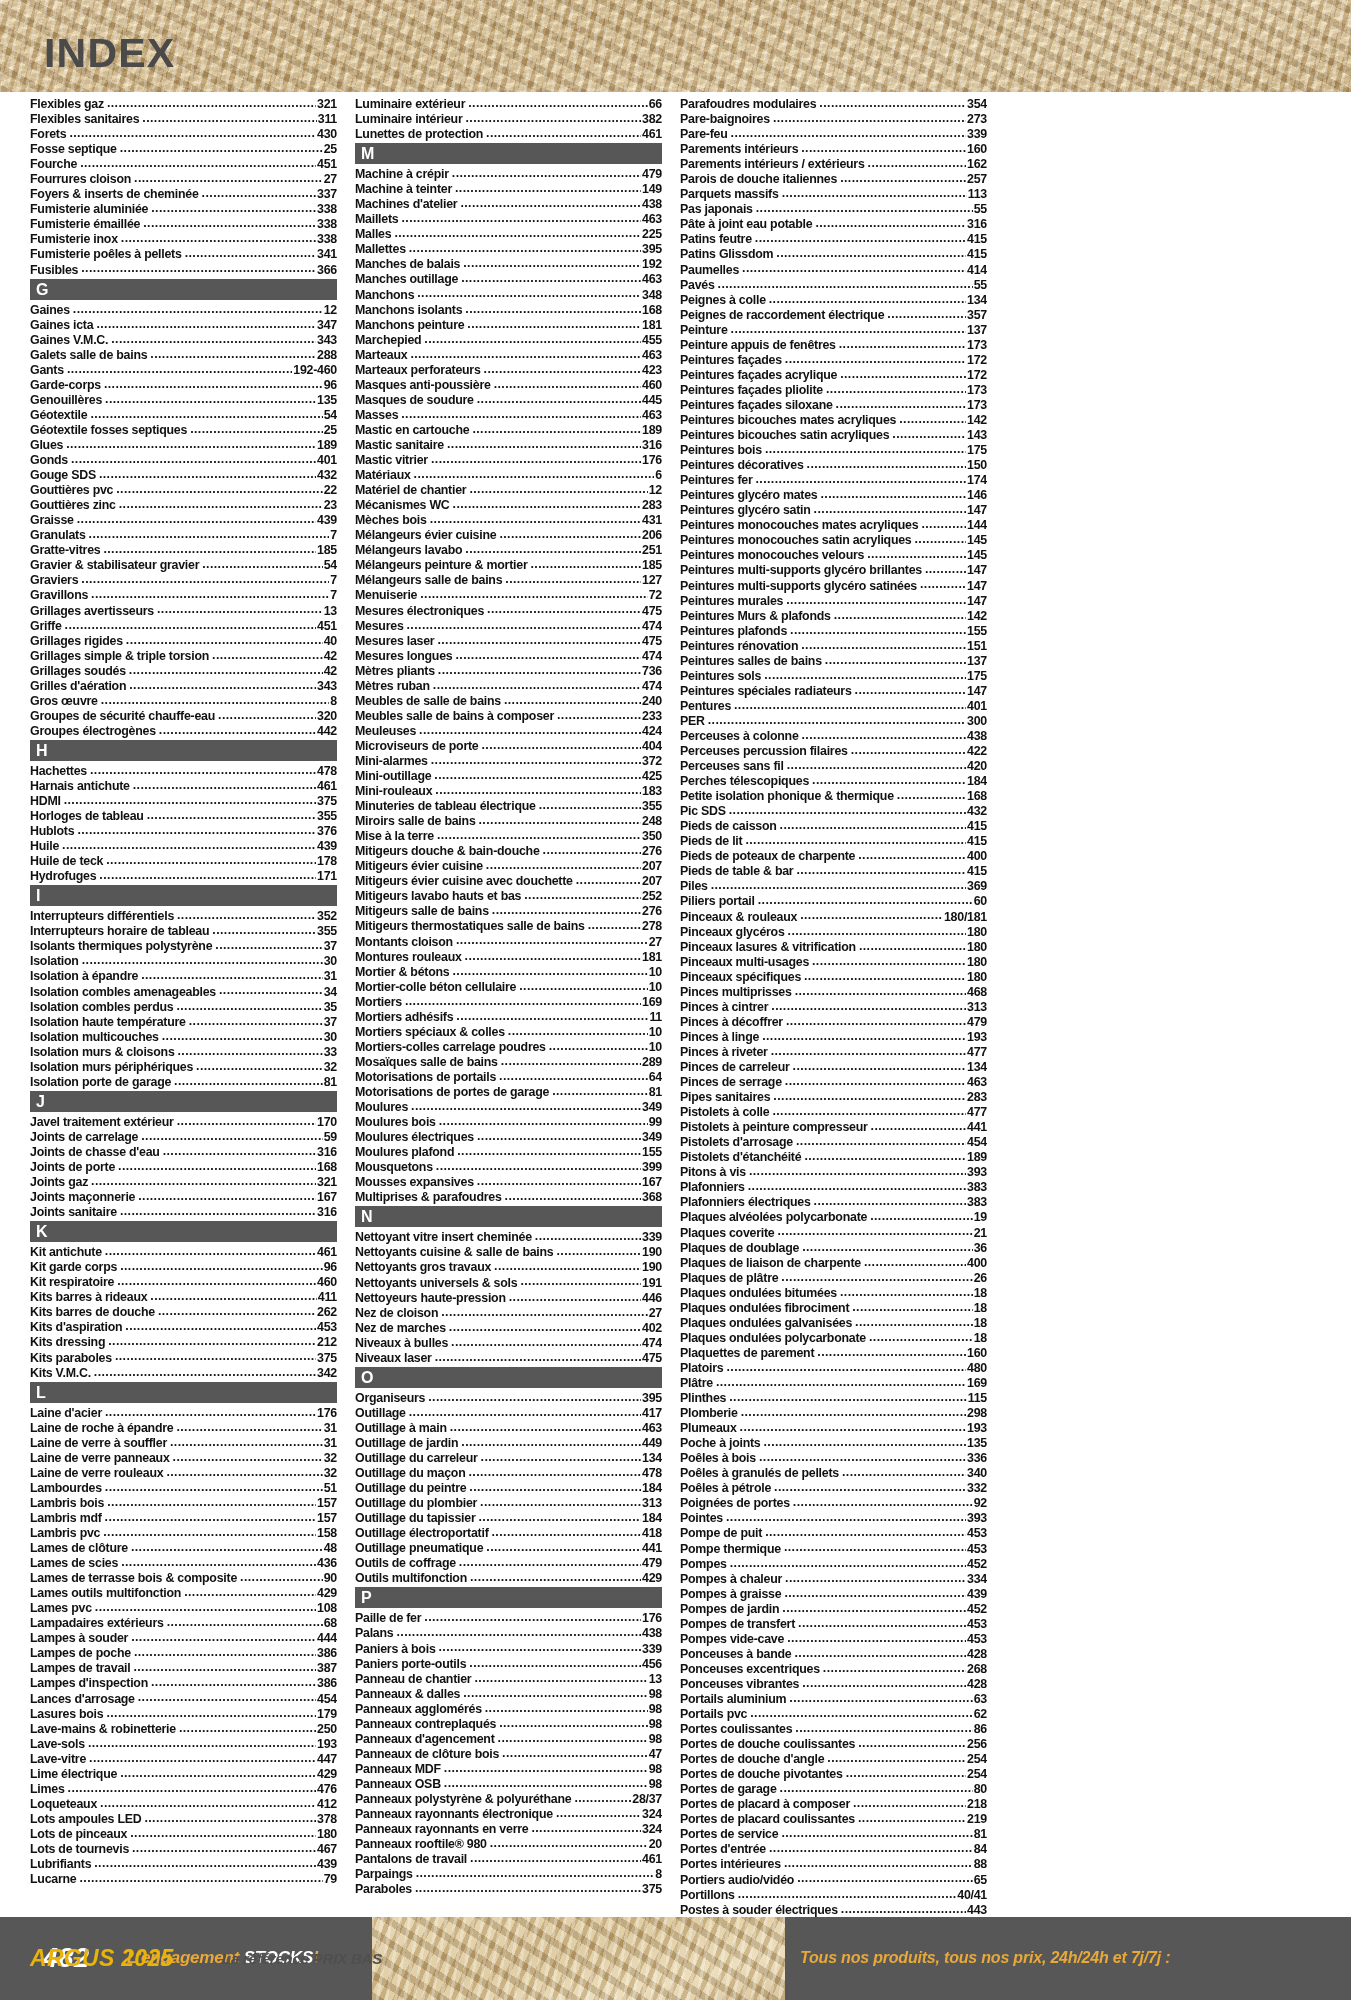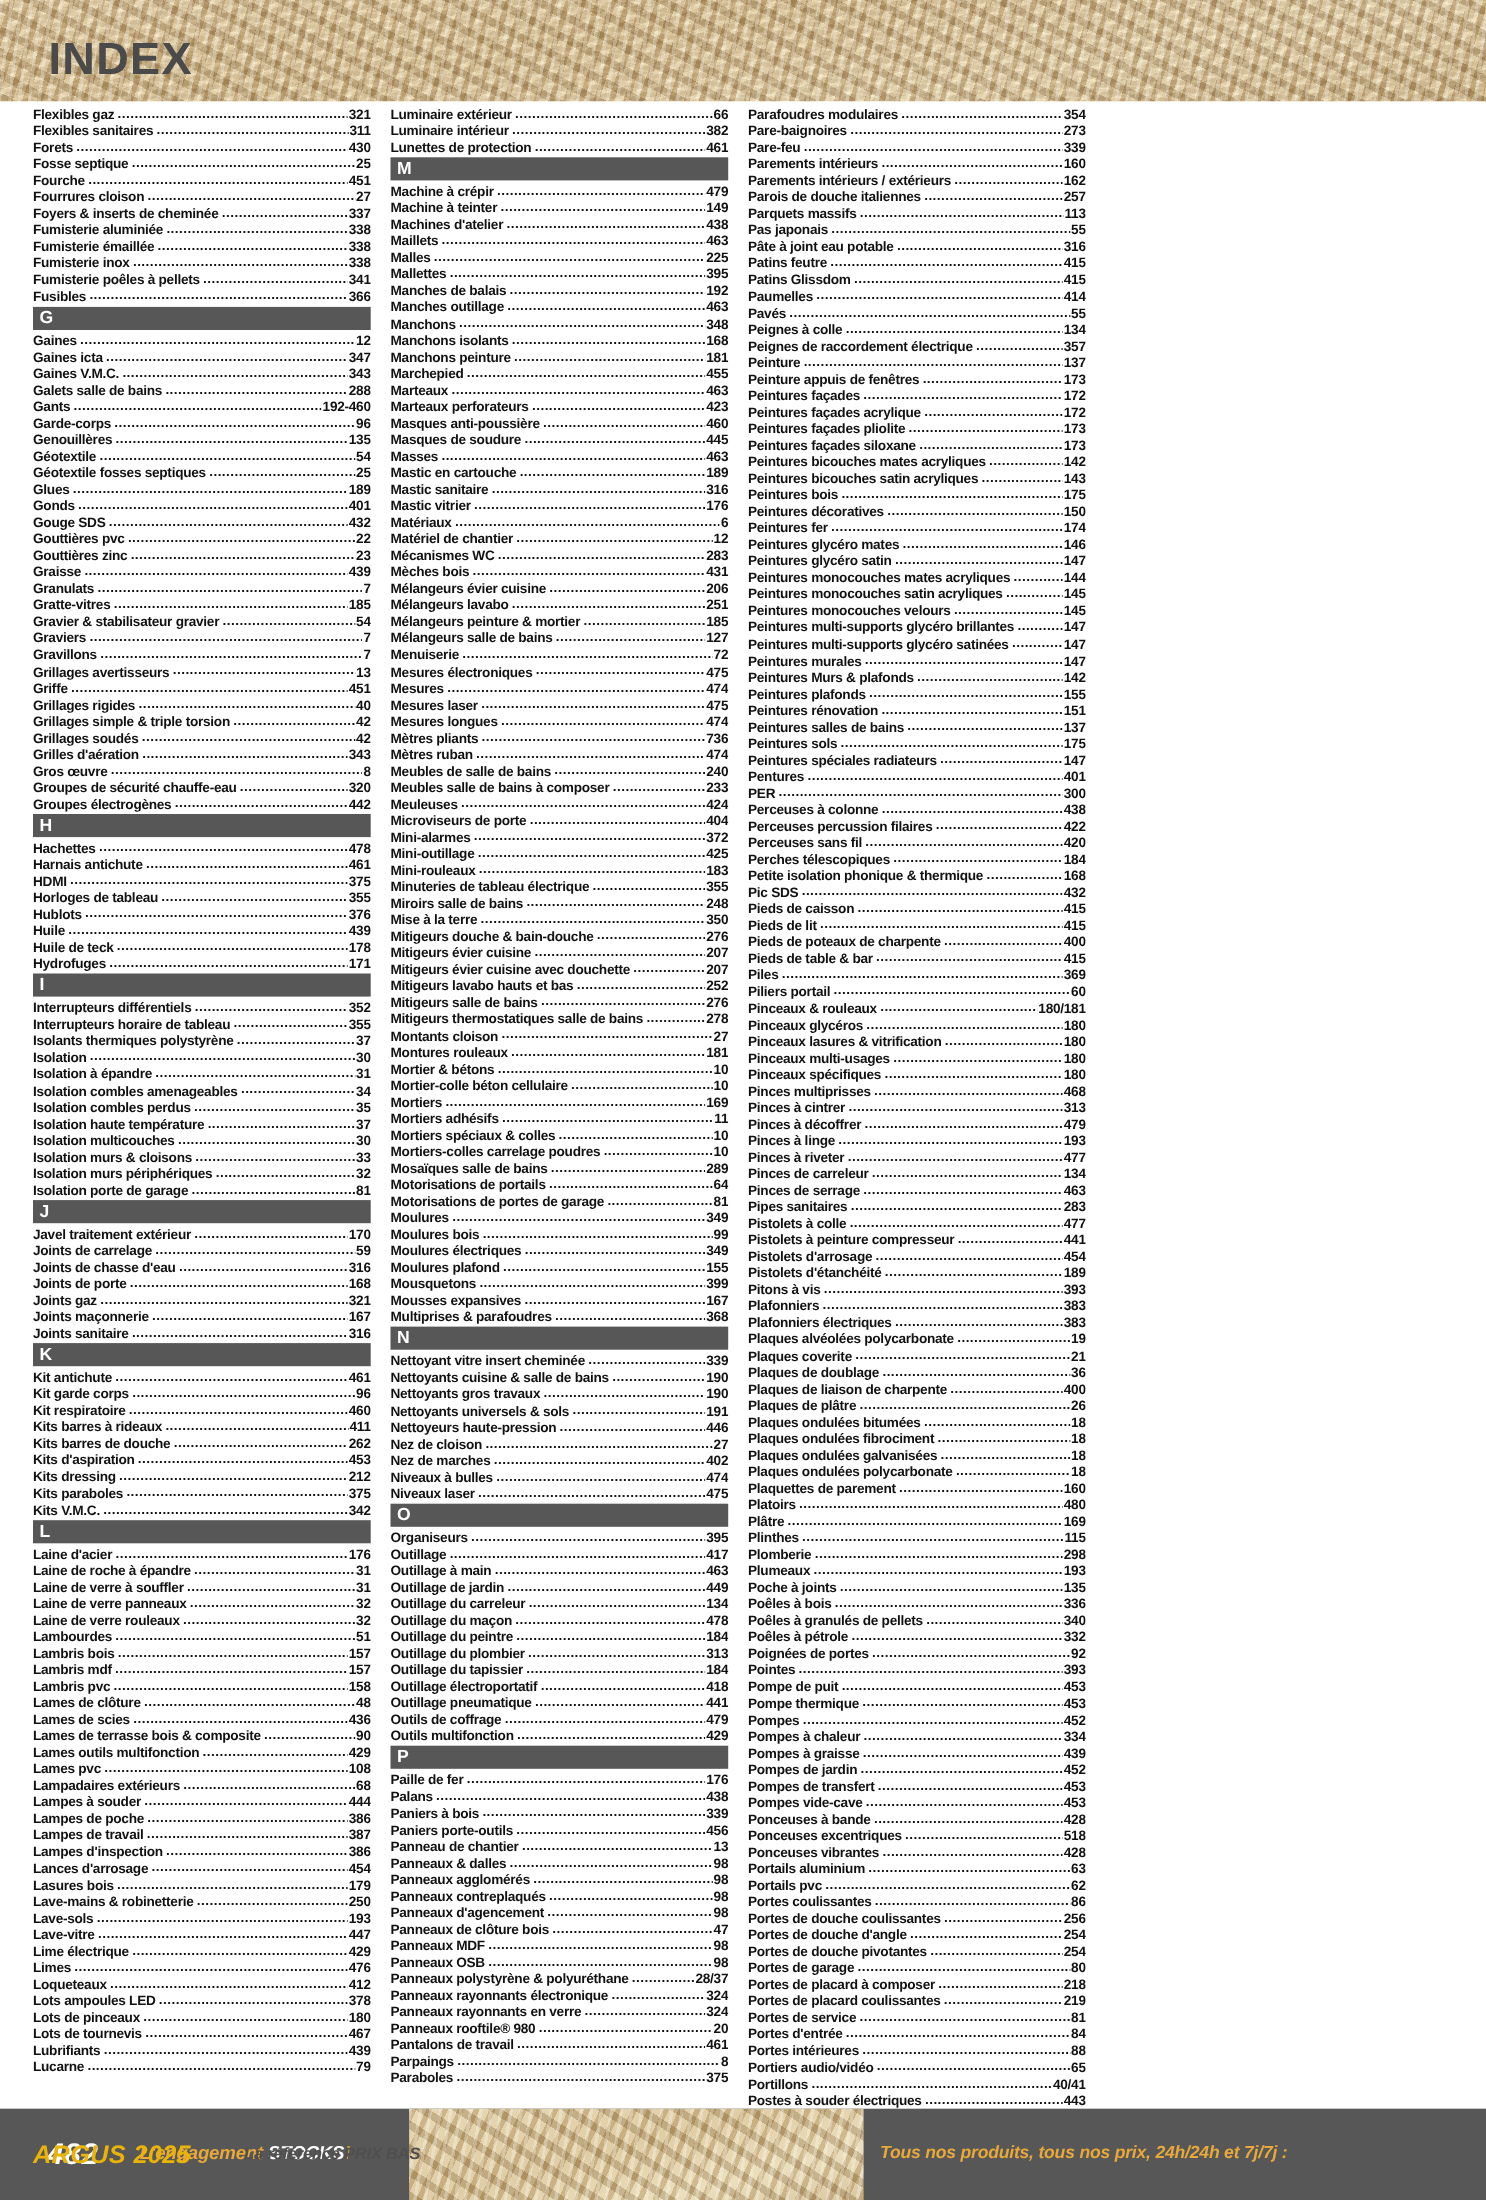--- a/index.html
+++ b/index.html
@@ -1846,21 +1846,21 @@
           <span class="pg">453</span>
         </div>
         <div class="entry">
           <span class="label">Ponceuses à bande</span>
           <span class="dots"></span>
           <span class="pg">428</span>
         </div>
         <div class="entry">
           <span class="label">Ponceuses excentriques</span>
           <span class="dots"></span>
-          <span class="pg">518</span>
+          <span class="pg">268</span>
         </div>
         <div class="entry">
           <span class="label">Ponceuses vibrantes</span>
           <span class="dots"></span>
           <span class="pg">428</span>
         </div>
         <div class="entry">
           <span class="label">Portails aluminium</span>
           <span class="dots"></span>
           <span class="pg">63</span>

